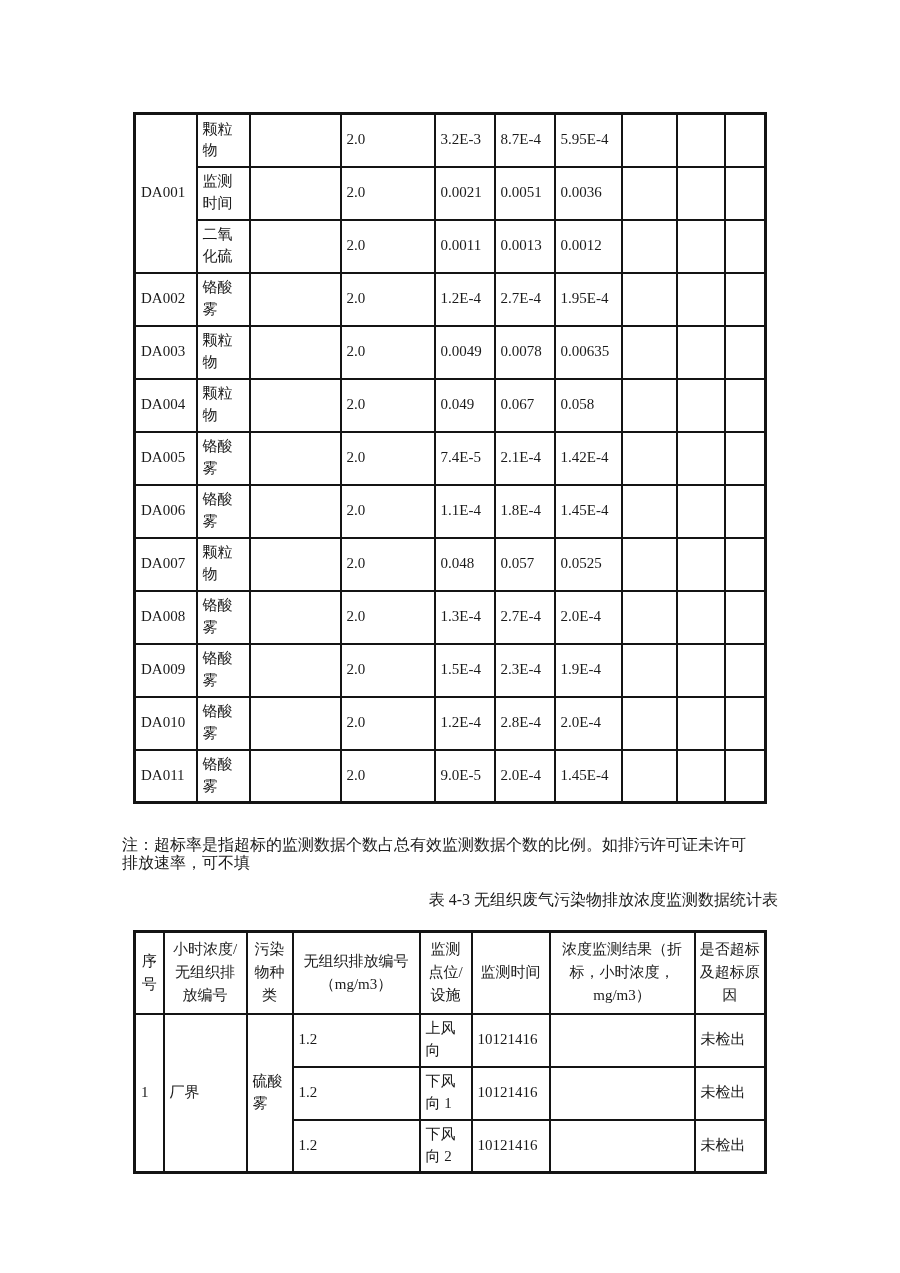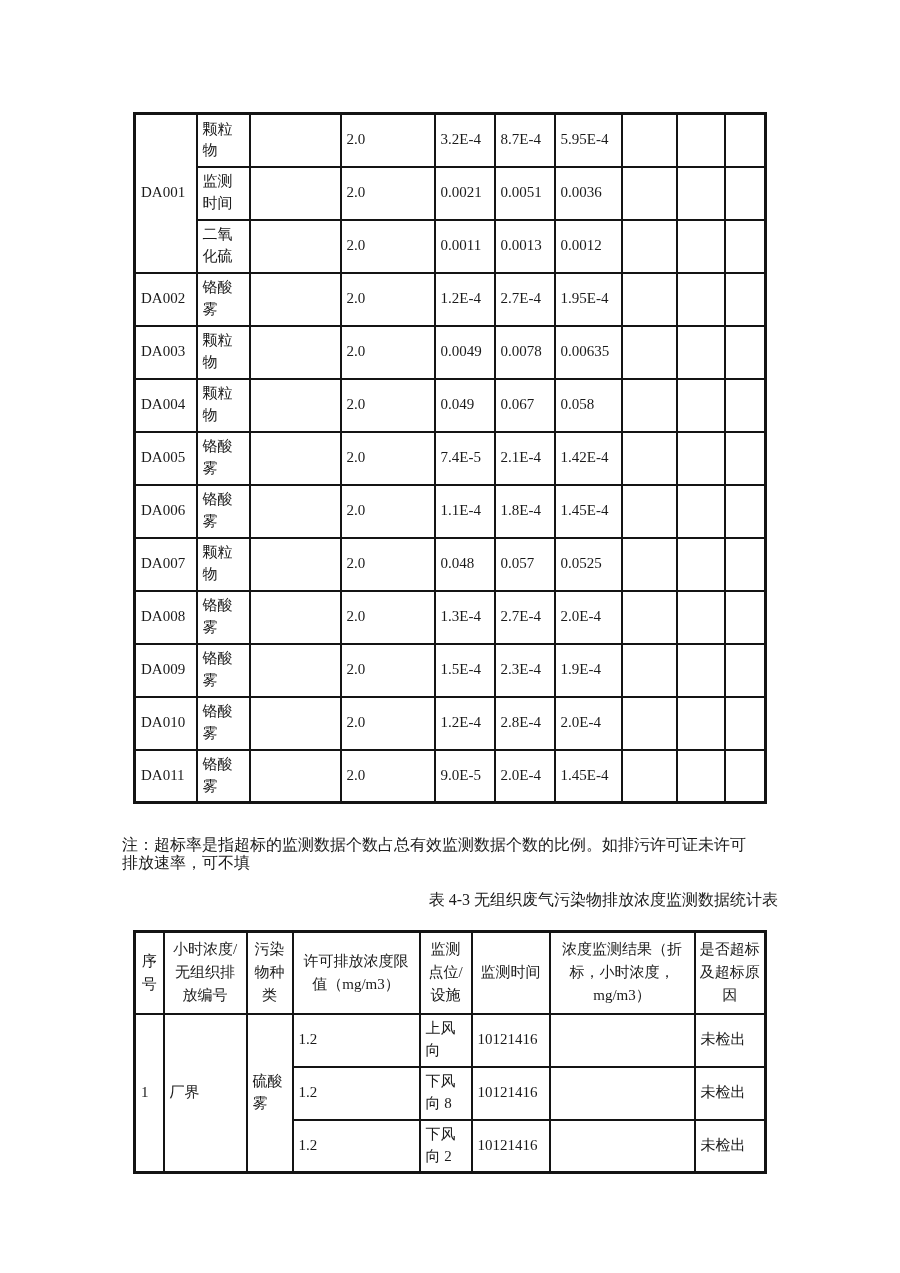--- a/index.html
+++ b/index.html
@@ -80,21 +80,21 @@
         <col style="width:55px">
         <col style="width:48px">
       <col style="width:41px">
     </colgroup>
     <tbody id="t1-body">
         <tr>
           <td rowspan="3">DA001</td>
           <td>颗粒物</td>
           <td></td>
           <td>2.0</td>
-          <td>3.2E-4</td>
+          <td>3.2E-3</td>
           <td>8.7E-4</td>
           <td>5.95E-4</td>
           <td></td>
           <td></td>
           <td></td>
         </tr>
         <tr>
           <td>监测时间</td>
           <td></td>
           <td>2.0</td>
@@ -252,41 +252,41 @@
         <col style="width:52px">
         <col style="width:78px">
       <col style="width:145px">
         <col style="width:71px">
     </colgroup>
     <thead>
       <tr>
         <th>序号</th>
         <th>小时浓度/无组织排放编号</th>
         <th>污染物种类</th>
-        <th>许可排放浓度限值（mg/m3）</th>
+        <th>无组织排放编号（mg/m3）</th>
         <th>监测点位/设施</th>
         <th>监测时间</th>
         <th>浓度监测结果（折标，小时浓度，mg/m3）</th>
         <th>是否超标及超标原因</th>
       </tr>
     </thead>
     <tbody id="t2-body">
         <tr>
           <td class="center" rowspan="3">1</td>
           <td rowspan="3">厂界</td>
           <td rowspan="3">硫酸雾</td>
           <td>1.2</td>
           <td>上风向</td>
           <td>10121416</td>
           <td></td>
           <td class="center">未检出</td>
         </tr>
         <tr>
           <td>1.2</td>
-          <td>下风向 8</td>
+          <td>下风向 1</td>
           <td>10121416</td>
           <td></td>
           <td class="center">未检出</td>
         </tr>
         <tr>
           <td>1.2</td>
           <td>下风向 2</td>
           <td>10121416</td>
           <td></td>
           <td class="center">未检出</td>

